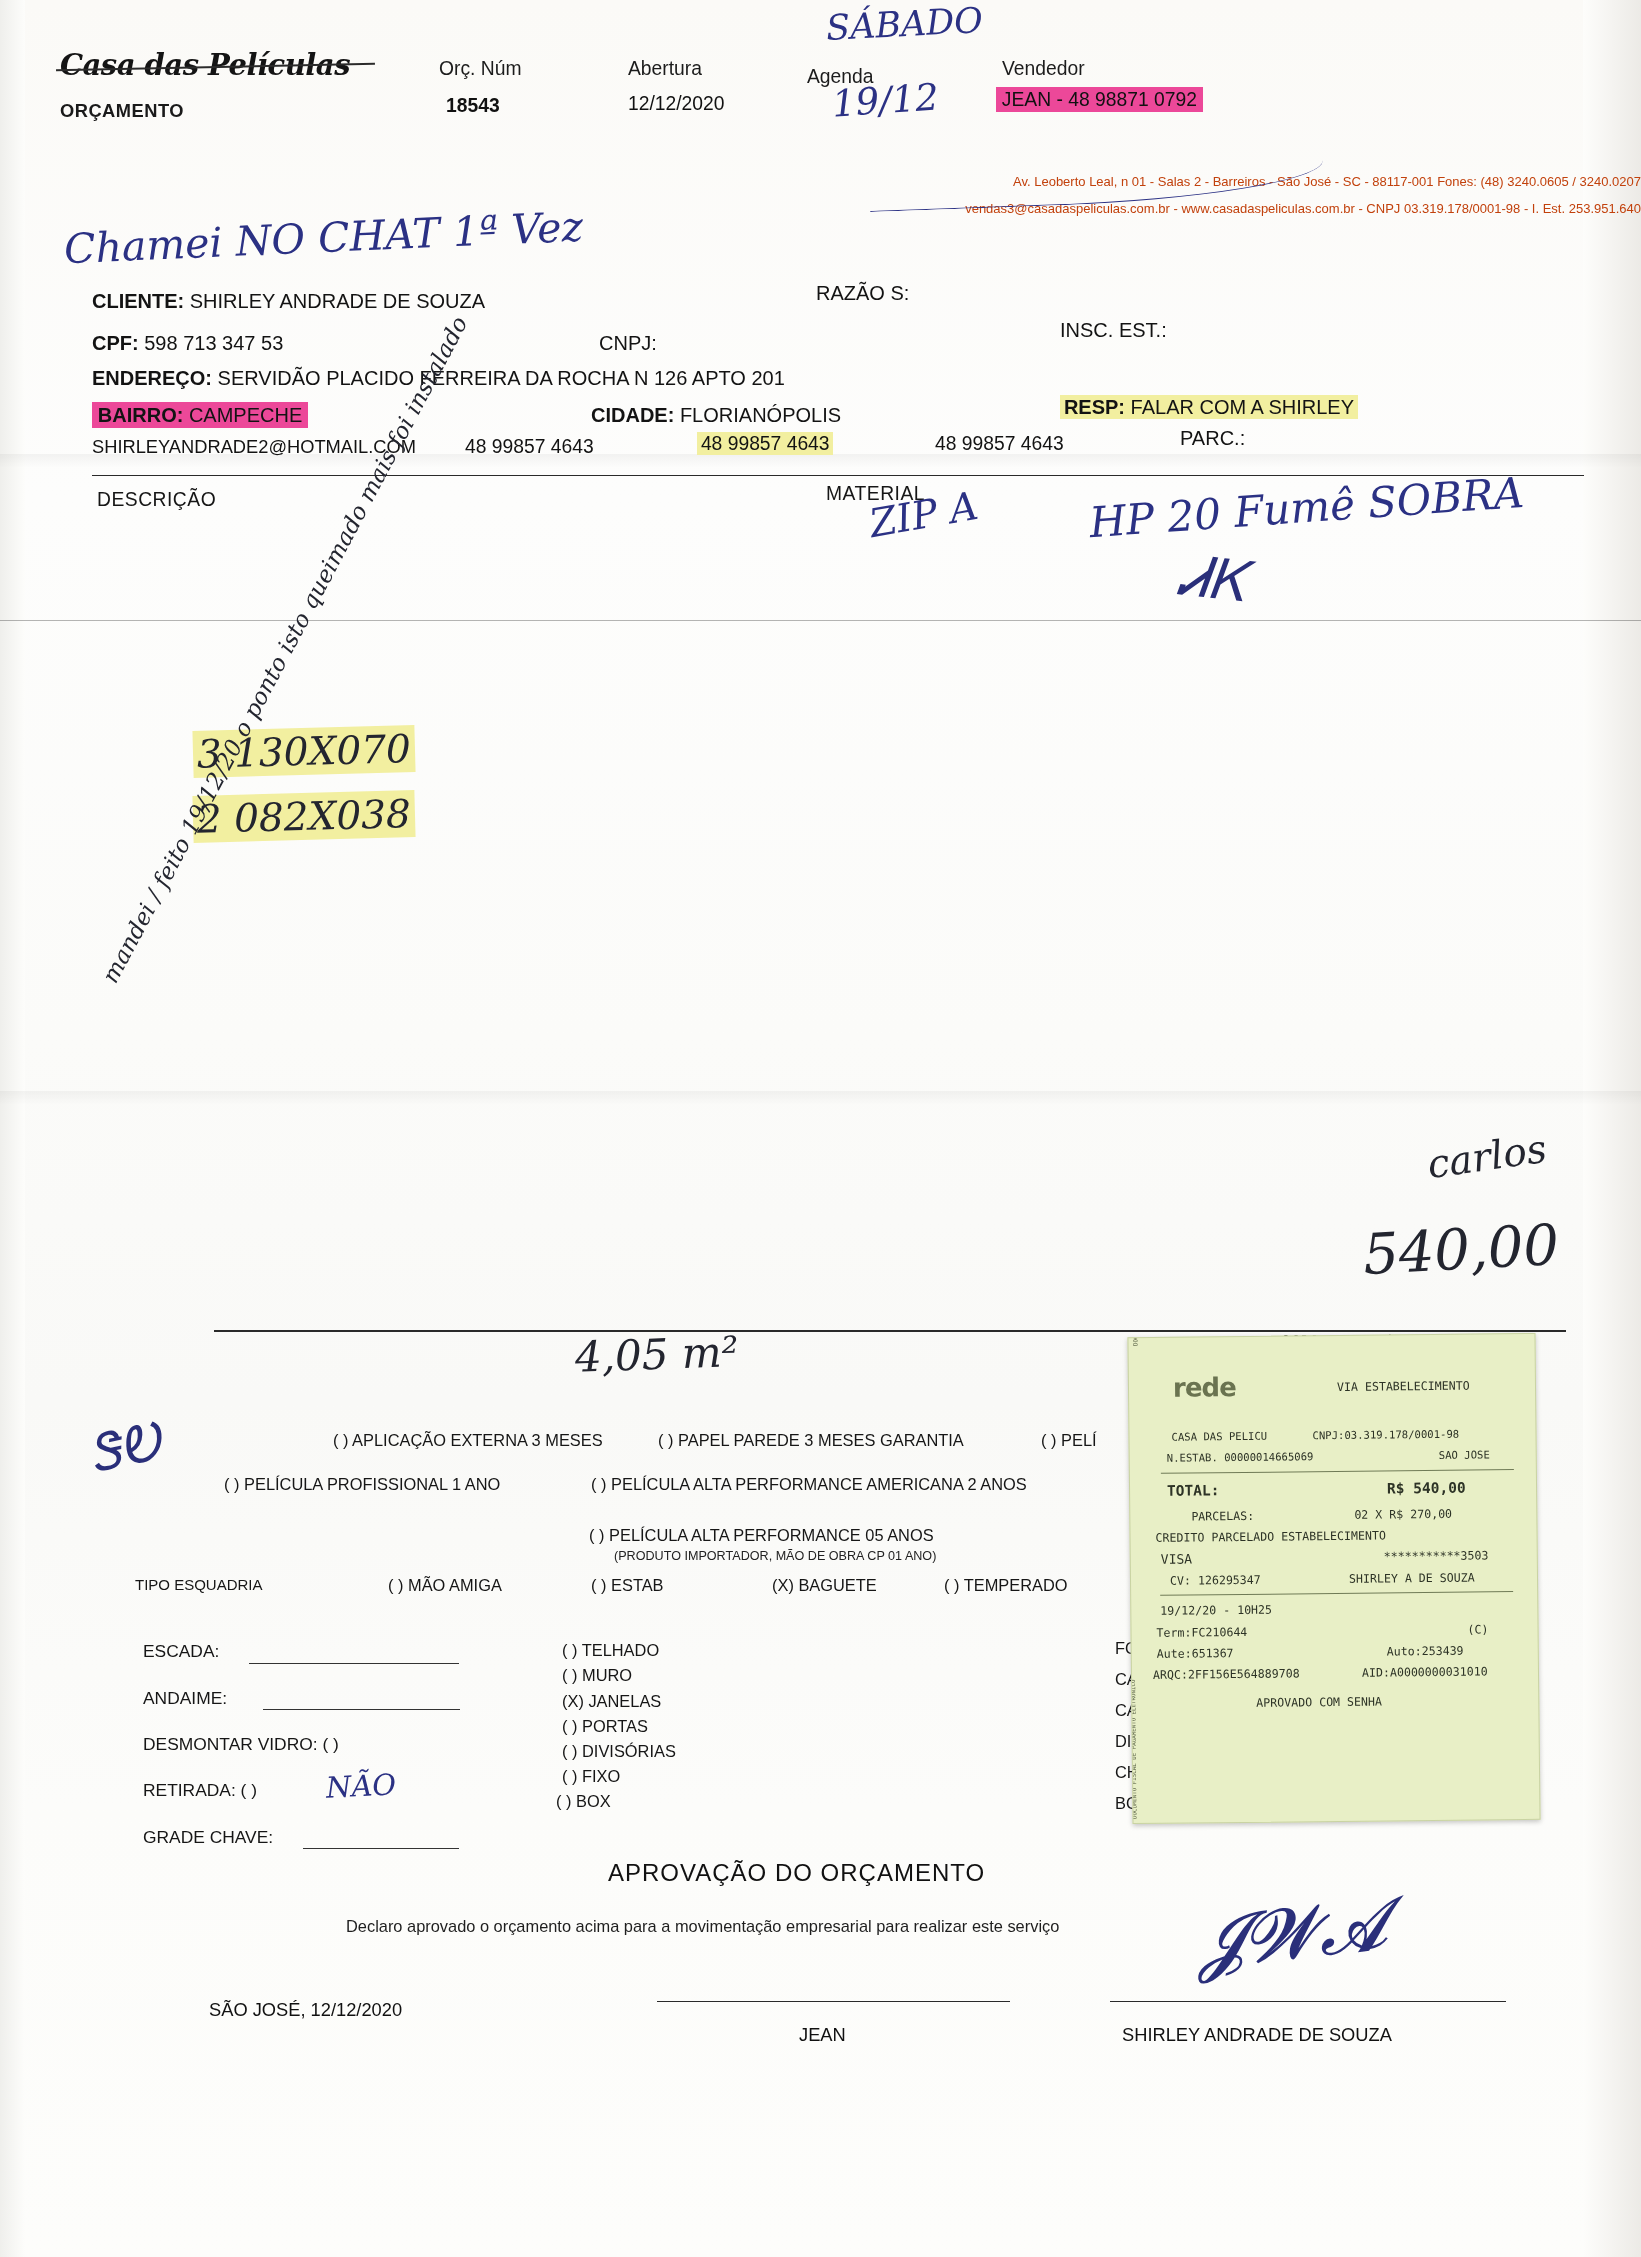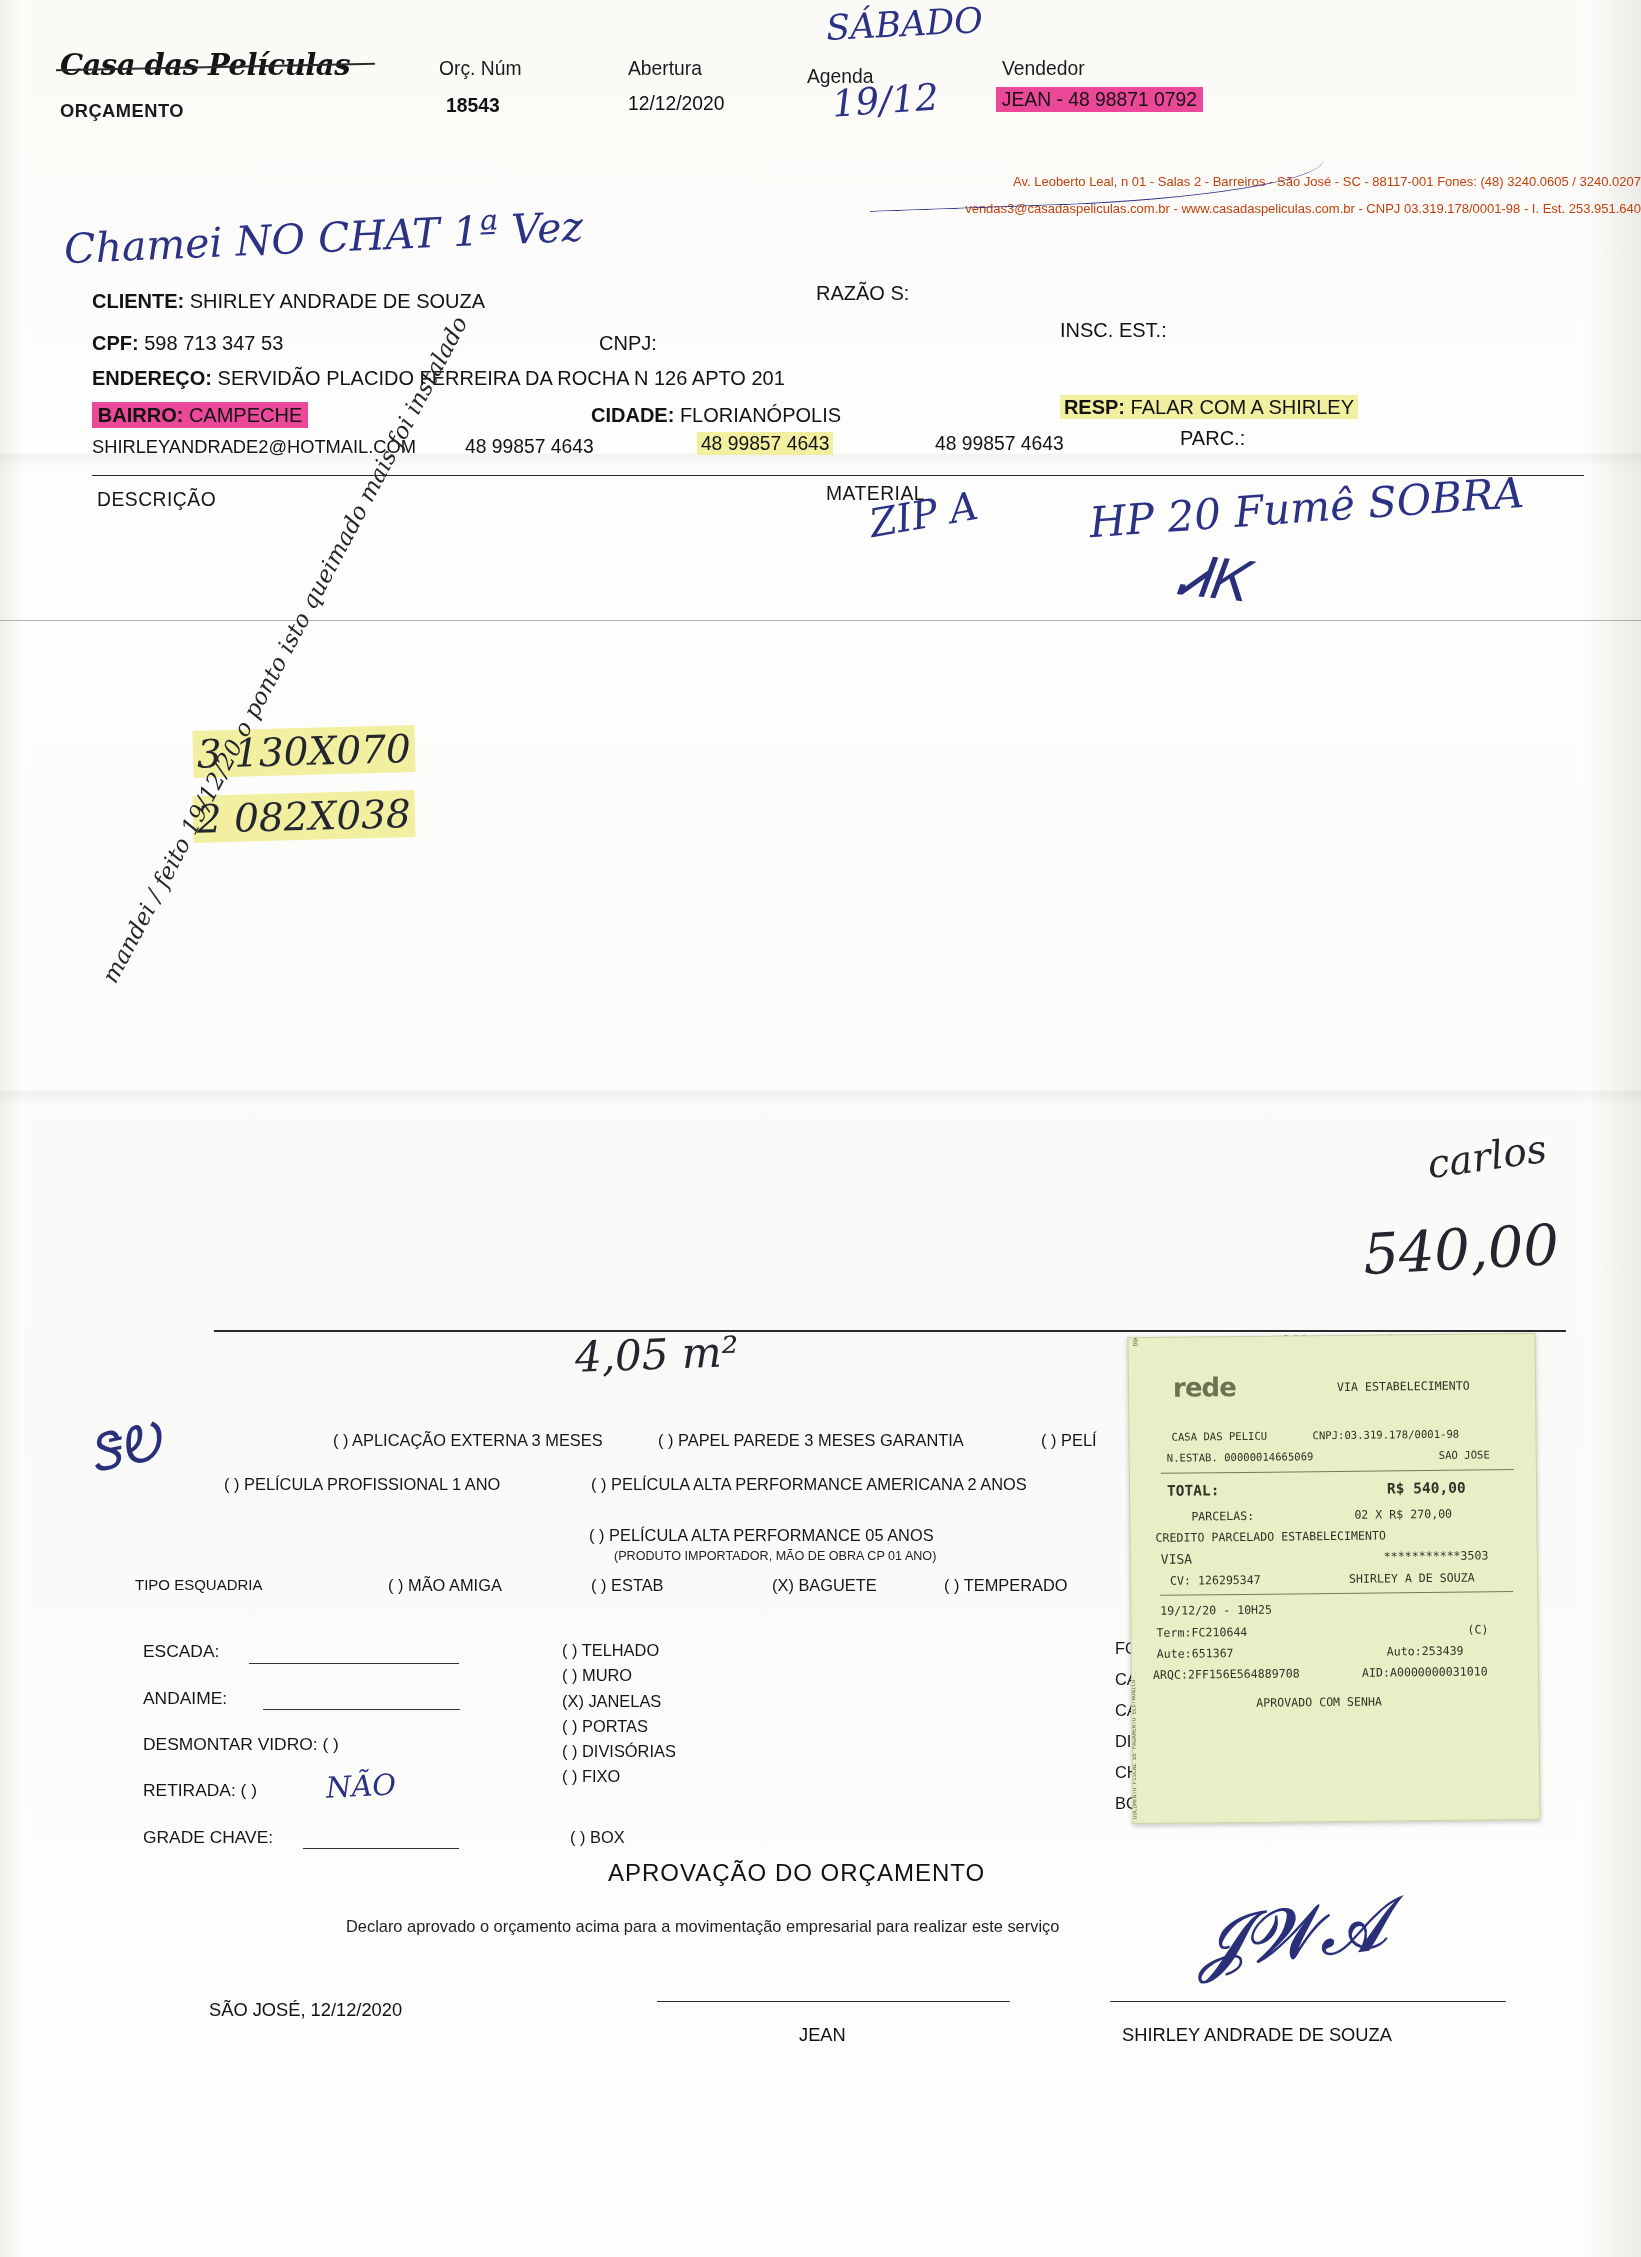--- a/index.html
+++ b/index.html
@@ -371,21 +371,21 @@
 
   <div class="opt" style="left:143px; top:1827px; font-size:17.4px;">GRADE CHAVE:</div>
   <div class="fieldline" style="left:303px; top:1848px; width:156px;"></div>
 
   <div class="opt" style="left:562px; top:1641px;">(  ) TELHADO</div>
   <div class="opt" style="left:562px; top:1666px;">(  ) MURO</div>
   <div class="opt" style="left:562px; top:1692px;">(X) JANELAS</div>
   <div class="opt" style="left:562px; top:1717px;">(  ) PORTAS</div>
   <div class="opt" style="left:562px; top:1742px;">(  ) DIVISÓRIAS</div>
   <div class="opt" style="left:562px; top:1767px;">(  ) FIXO</div>
-  <div class="opt" style="left:570px; top:1792px;margin-top:36px;">(  ) BOX</div>
+  <div class="opt" style="left:556px; top:1792px;">(  ) BOX</div>
 
   <div class="opt" style="left:1115px; top:1639px;">FOR</div>
   <div class="opt" style="left:1115px; top:1670px;">CAR</div>
   <div class="opt" style="left:1115px; top:1701px;">CAR</div>
   <div class="opt" style="left:1115px; top:1732px;">DIN</div>
   <div class="opt" style="left:1115px; top:1763px;">CHE</div>
   <div class="opt" style="left:1115px; top:1794px;">BOL</div>
 
   <div id="receipt">
     <div class="side-text">DOCUMENTO FISCAL DE AUTORIZAÇÃO DE CARTÃO</div>

